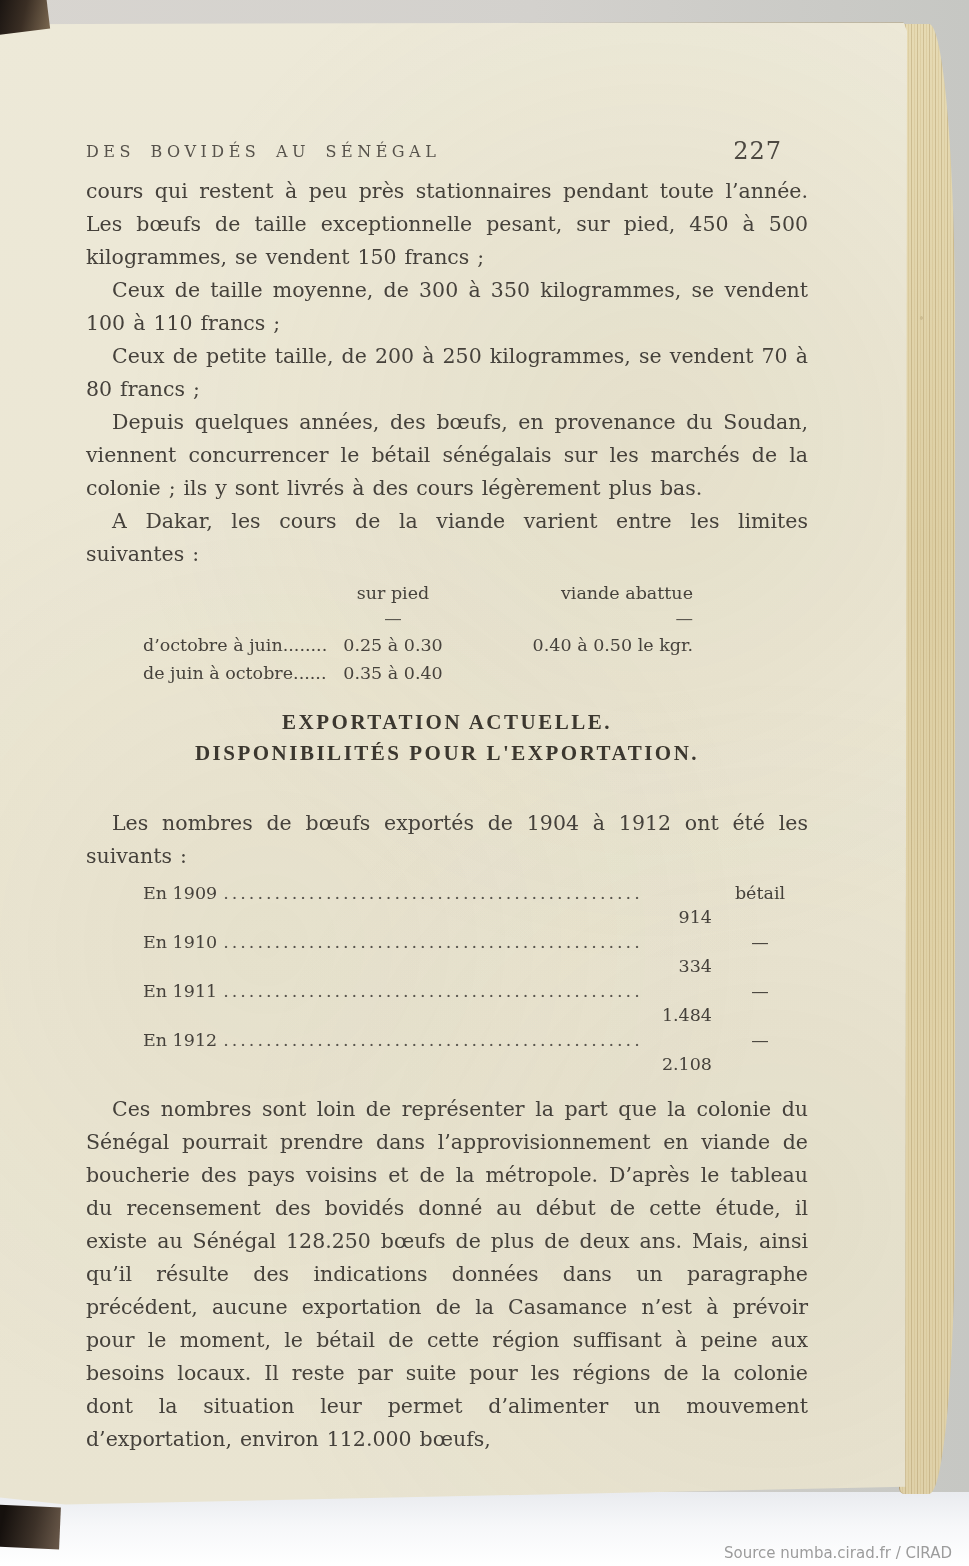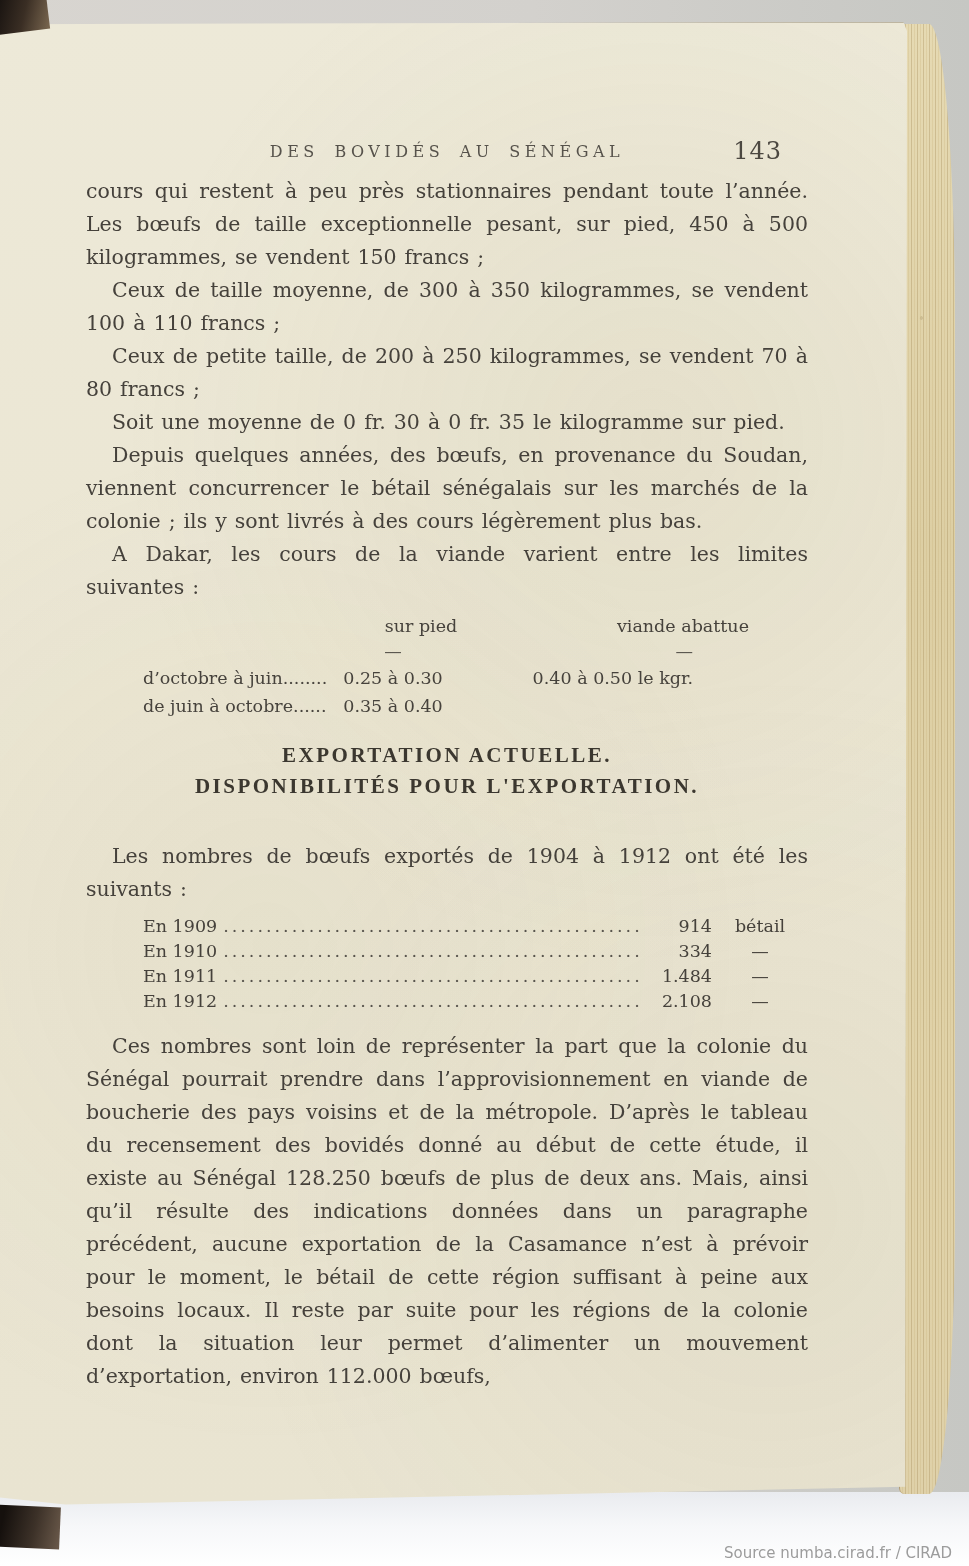--- a/index.html
+++ b/index.html
@@ -59,21 +59,21 @@
     position:relative;
     padding:114px 0 0 94px;
     width:722px;
     color:#45413b;
   }
   .running-head{
     position:relative;height:28px;
     color:#56524b;
   }
   .running-title{
-    text-align:center;
+    text-align:left;
     font-size:16px;letter-spacing:4.5px;word-spacing:6px;
     padding-top:5px;
   }
   .page-number{
     position:absolute;right:26px;top:0;
     font-size:24px;letter-spacing:1px;color:#4c4841;
   }
   .body-text{margin-top:10px;}
   .body-text p{
     margin:0;
@@ -81,42 +81,42 @@
     text-align:justify;
     word-spacing:1.5px;
   }
   .body-text p.indent{text-indent:26px;}
   
   .price-table{margin-top:10px;font-size:17.5px;color:#46423c;}
   .pt-row{display:flex;margin-left:57px;line-height:28px;}
   .pt-label{width:185px;white-space:nowrap;overflow:hidden;}
   .pt-c1{width:130px;text-align:center;white-space:nowrap;}
   .pt-c2{width:235px;text-align:right;white-space:nowrap;}
-  .pt-head{line-height:24px;gap:28px;}
+  .pt-head{line-height:24px;}
   .pt-dash{line-height:26px;color:#56524b;}
   
   .section-heading{
     margin-top:20px;
     text-align:center;
     font-weight:bold;
     font-size:21px;line-height:31px;
     letter-spacing:2.5px;
     color:#3b372f;
     font-family:Liberation Serif, serif;
   }
   
   .export-list{margin-top:8px;font-size:17.5px;}
   .el-row{display:flex;margin-left:57px;line-height:25px;}
   .el-label{white-space:nowrap;}
   .el-dots{
     flex:1;overflow:hidden;white-space:nowrap;
     letter-spacing:3px;color:#56524b;
     margin:0 6px;
   }
-  .el-value{width:62px;text-align:right;white-space:nowrap;}
+  .el-value{width:62px;text-align:right;white-space:nowrap;margin-top:24px;}
   .el-unit{width:96px;text-align:center;white-space:nowrap;}
   
   .source-bar{
     position:absolute;right:17px;bottom:4px;z-index:6;
     font-family:"DejaVu Sans","Liberation Sans",sans-serif;
     font-size:15px;color:#9c9c9c;
   }
 </style>
 </head>
 <body>
@@ -124,28 +124,27 @@
 <div class="scene">
 
   <div class="band-bottom"></div>
   <div class="page-stack"></div>
 
   <div class="page">
     <div class="content">
 
       <div class="running-head">
         <div class="running-title">DES BOVIDÉS AU SÉNÉGAL</div>
-        <div class="page-number">143</div>
+        <div class="page-number">227</div>
       </div>
 
       <div class="body-text">
         <p>cours qui restent à peu près stationnaires pendant toute l’année. Les bœufs de taille exceptionnelle pesant, sur pied, 450 à 500 kilogrammes, se vendent 150 francs ;</p>
         <p class="indent">Ceux de taille moyenne, de 300 à 350 kilogrammes, se vendent 100 à 110 francs ;</p>
         <p class="indent">Ceux de petite taille, de 200 à 250 kilogrammes, se vendent 70 à 80 francs ;</p>
-        <p class="indent">Soit une moyenne de 0 fr. 30 à 0 fr. 35 le kilogramme sur pied.</p>
         <p class="indent">Depuis quelques années, des bœufs, en provenance du Soudan, viennent concurrencer le bétail sénégalais sur les marchés de la colonie ; ils y sont livrés à des cours légèrement plus bas.</p>
         <p class="indent">A Dakar, les cours de la viande varient entre les limites suivantes :</p>
       </div>
 
       <div class="price-table">
         <div class="pt-row pt-head">
           <span class="pt-label"></span>
           <span class="pt-c1">sur pied</span>
           <span class="pt-c2">viande abattue</span>
         </div>

